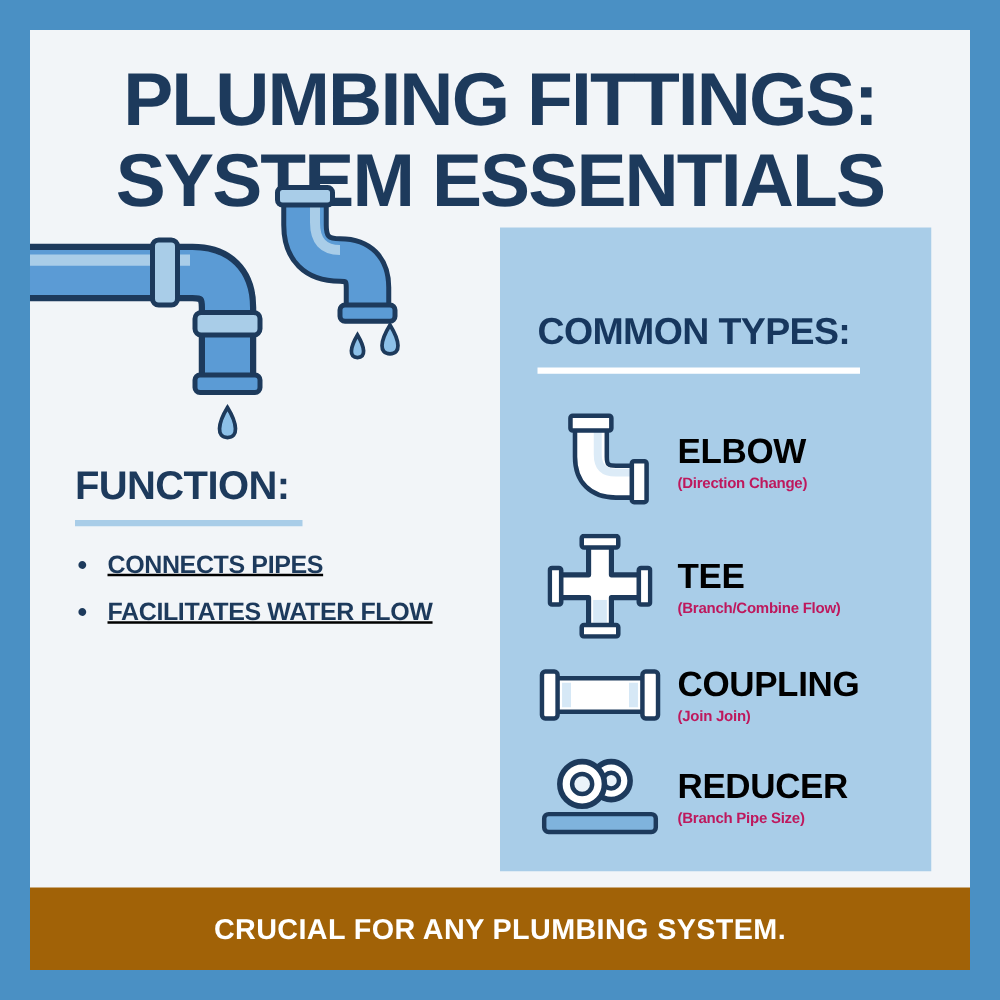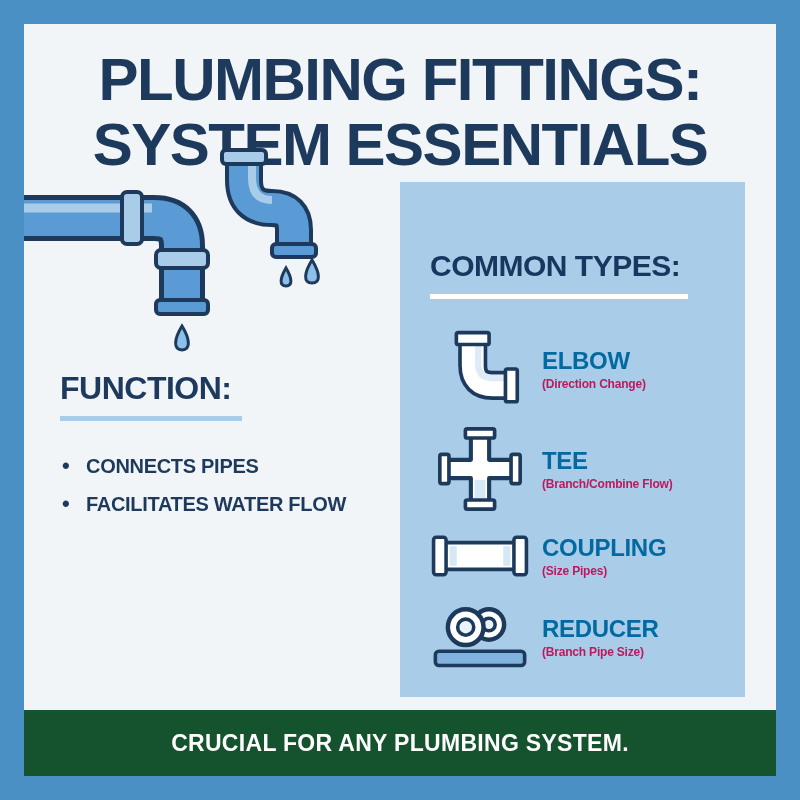--- a/index.html
+++ b/index.html
@@ -15,40 +15,40 @@
   }
   .title {
     position: absolute; top: 24px; left: 0; width: 100%;
     text-align: center; color: #1d3a5c; font-weight: bold;
     font-size: 60px; line-height: 1.08; letter-spacing: -1.5px;
   }
   .pipes { position: absolute; left: 0; top: 124px; width: 310px; height: 215px; }
   .function-block { position: absolute; left: 36px; top: 346px; width: 340px; }
   .function-heading { font-size: 32px; font-weight: bold; color: #1d3a5c; letter-spacing: -0.5px; }
   .fn-underline { width: 182px; height: 5px; background: #a9cde8; margin-top: 9px; }
-  .bullets { list-style: none; margin-top: 34px; }
+  .bullets { list-style: none; margin-top: 20px; text-decoration: underline; }
   .bullets li {
     font-size: 20px; font-weight: bold; color: #1d3a5c;
     margin-bottom: 15px; padding-left: 26px; position: relative; letter-spacing: -0.3px;
   }
   .bullets li::before { content: "\2022"; position: absolute; left: 2px; top: -2px; font-size: 22px; }
   .panel {
     position: absolute; left: 376px; top: 158px; width: 345px; height: 515px;
     background: #a9cde8; padding: 34px 22px 0 30px;
   }
   .ct-heading { font-size: 30px; font-weight: bold; color: #17375e; letter-spacing: -0.5px; margin-top: 33px; }
   .ct-underline { width: 258px; height: 5px; background: #ffffff; margin: 11px 0 30px 0; }
   .type-item { display: flex; align-items: center; margin-bottom: 18px; }
   .type-icon { flex: 0 0 100px; display: flex; justify-content: center; align-items: center; }
   .type-text { margin-left: 12px; }
-  .type-name { font-size: 24px; font-weight: bold; color: #0369a1; letter-spacing: -0.3px; }
+  .type-name { font-size: 28px; font-weight: bold; color: #000000; letter-spacing: -0.3px; }
   .type-desc { font-size: 12px; font-weight: bold; color: #be185d; margin-top: 2px; letter-spacing: -0.2px; }
   .footer {
     position: absolute; left: 0; bottom: 0; width: 100%; height: 66px;
-    background: #14532d; display: flex; align-items: center; justify-content: center;
+    background: #a16207; display: flex; align-items: center; justify-content: center;
   }
   .footer-text { color: #ffffff; font-size: 23px; font-weight: bold; letter-spacing: 0.3px; }
 </style>
 </head>
 <body>
 
 <div class="frame">
   <div class="inner">
 
     <div class="title">
@@ -126,21 +126,21 @@
           <svg viewBox="0 0 112 60" width="100" height="54" aria-hidden="true">
             <rect x="16" y="15" width="80" height="30" rx="3" fill="#ffffff" stroke="#1d3a5c" stroke-width="4"></rect>
             <rect x="22" y="19" width="8" height="22" fill="#d6e8f6"></rect>
             <rect x="82" y="19" width="8" height="22" fill="#d6e8f6"></rect>
             <rect x="4" y="9" width="14" height="42" rx="3" fill="#ffffff" stroke="#1d3a5c" stroke-width="4"></rect>
             <rect x="94" y="9" width="14" height="42" rx="3" fill="#ffffff" stroke="#1d3a5c" stroke-width="4"></rect>
           </svg>
         </div>
         <div class="type-text">
           <div class="type-name">COUPLING</div>
-          <div class="type-desc">(Size Pipes)</div>
+          <div class="type-desc">(Join Join)</div>
         </div>
       </div>
 
       <div class="type-item">
         <div class="type-icon">
           <svg viewBox="0 0 112 80" width="100" height="72" aria-hidden="true">
             <circle cx="66" cy="26" r="17" fill="#ffffff" stroke="#1d3a5c" stroke-width="5"></circle>
             <circle cx="66" cy="26" r="7" fill="#eaf3fa" stroke="#1d3a5c" stroke-width="4"></circle>
             <circle cx="40" cy="29" r="20" fill="#ffffff" stroke="#1d3a5c" stroke-width="5"></circle>
             <circle cx="40" cy="29" r="9" fill="#eaf3fa" stroke="#1d3a5c" stroke-width="4"></circle>

